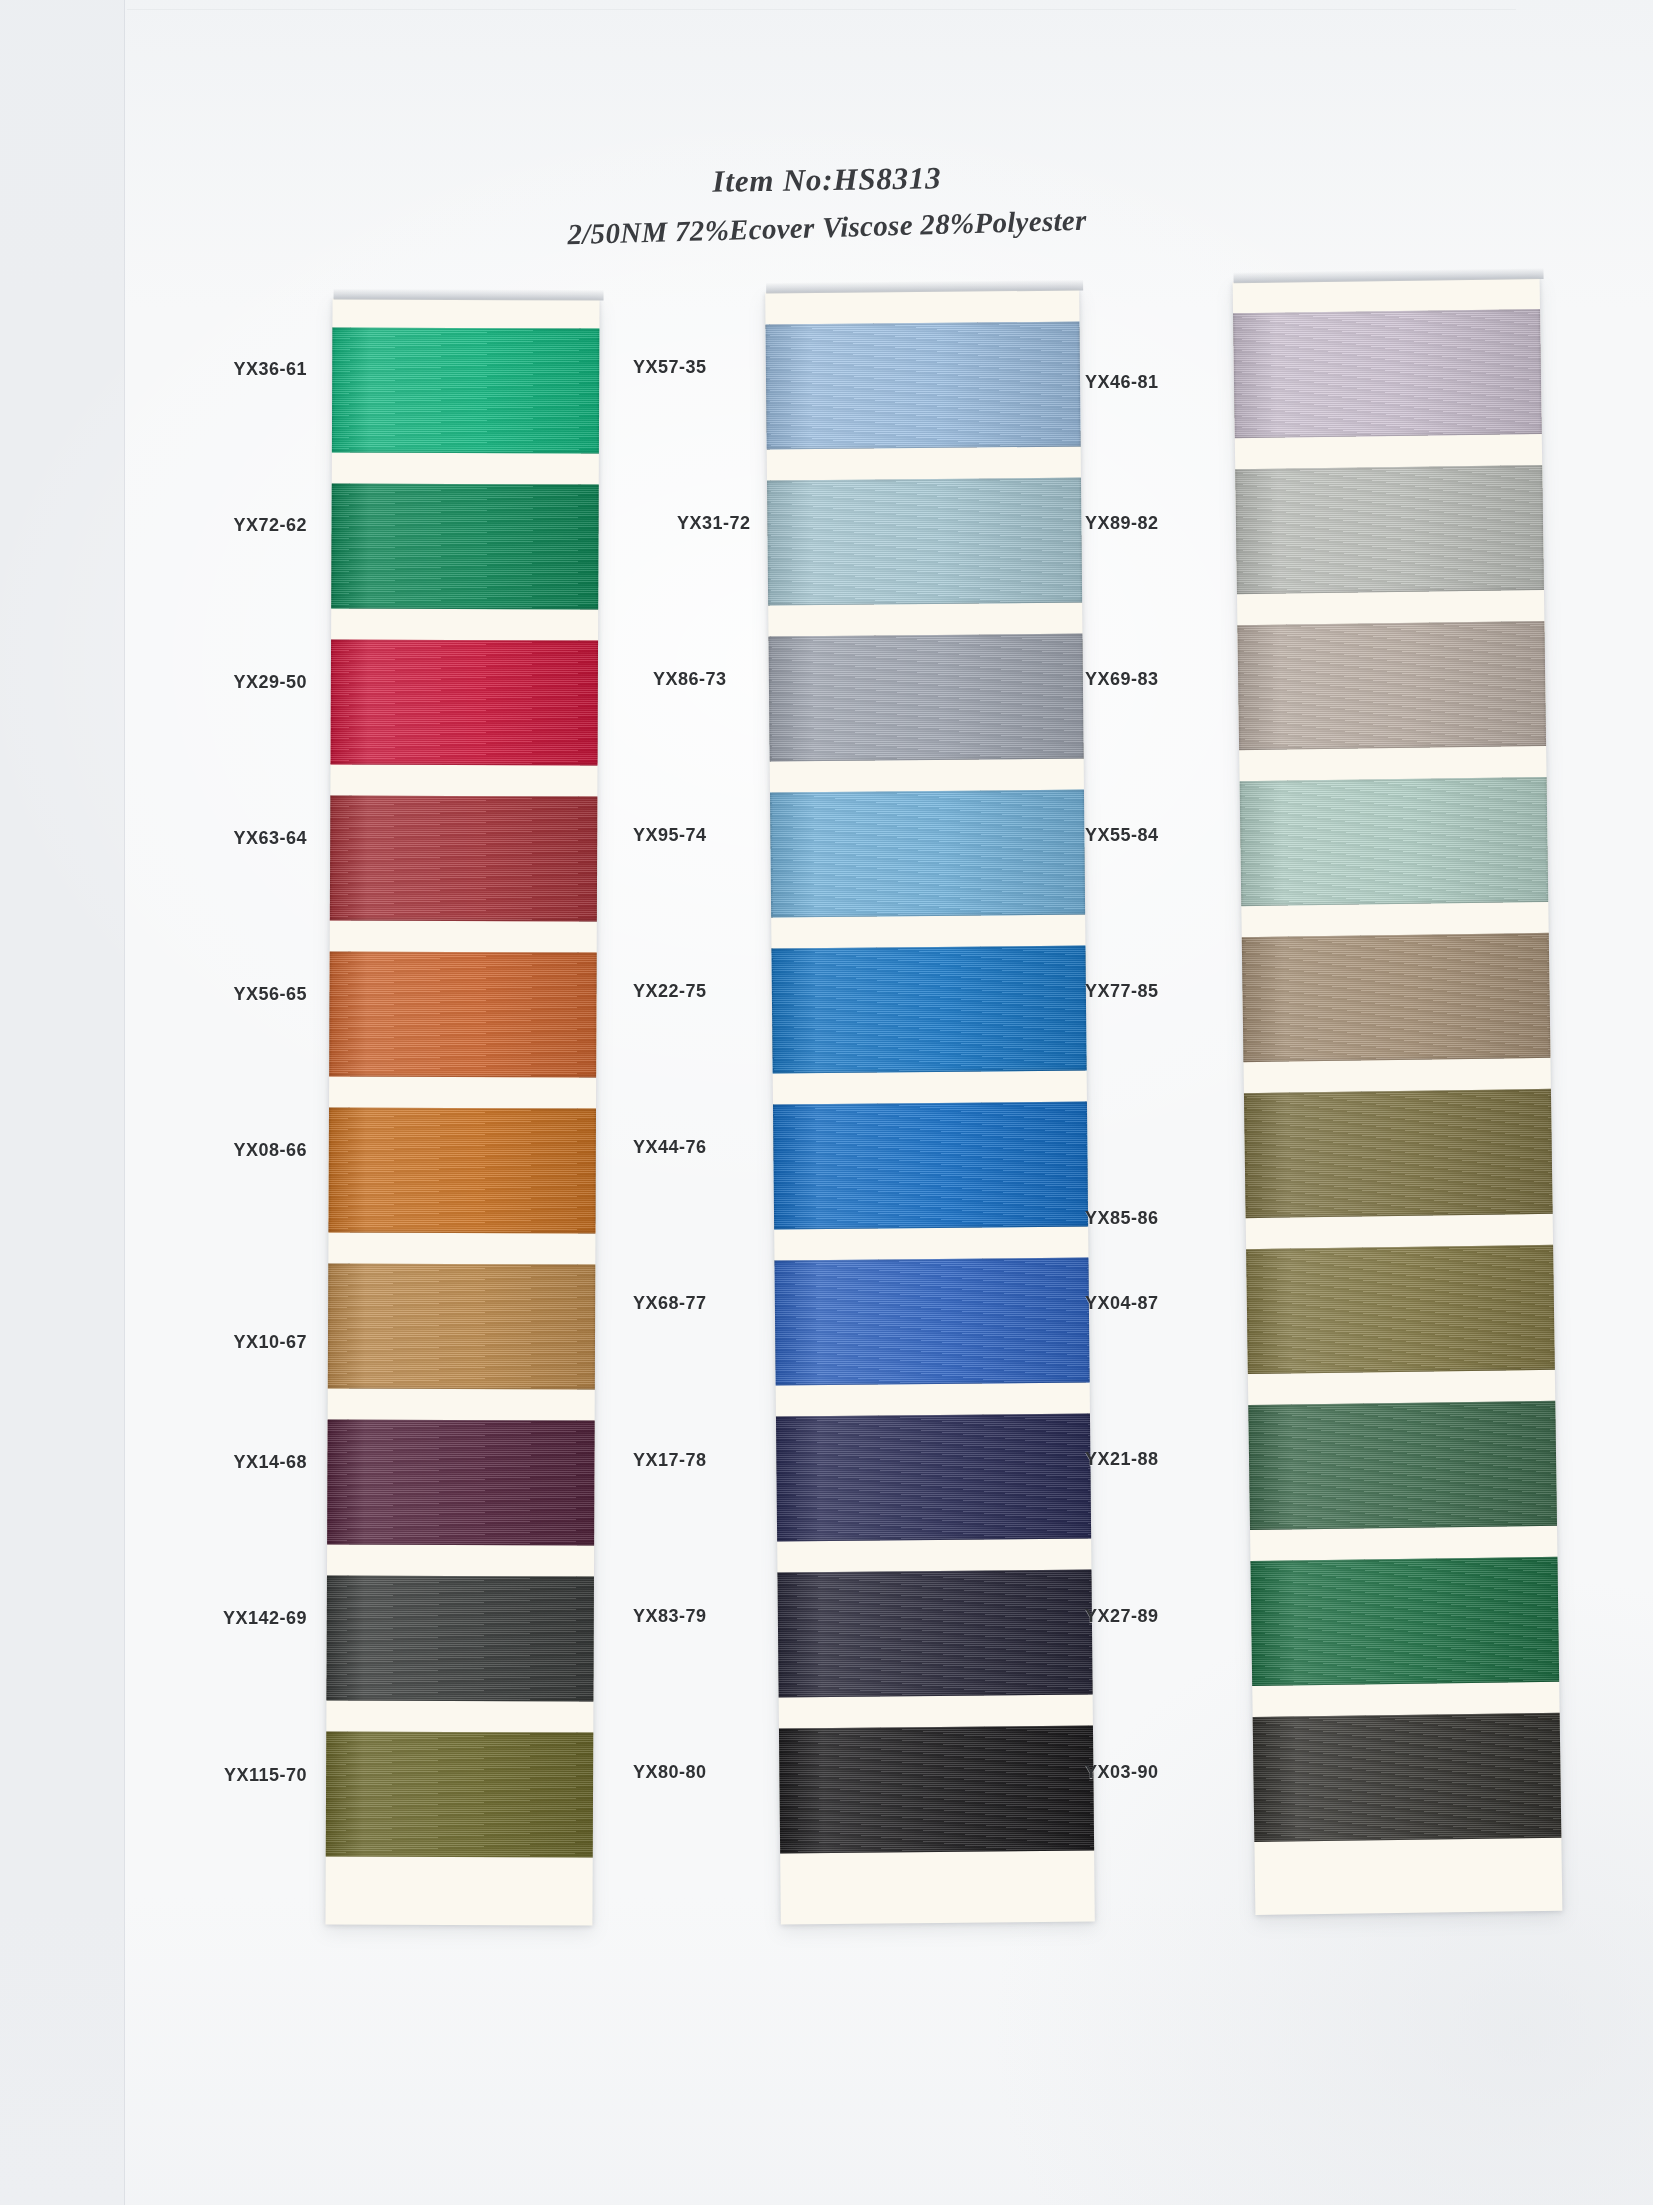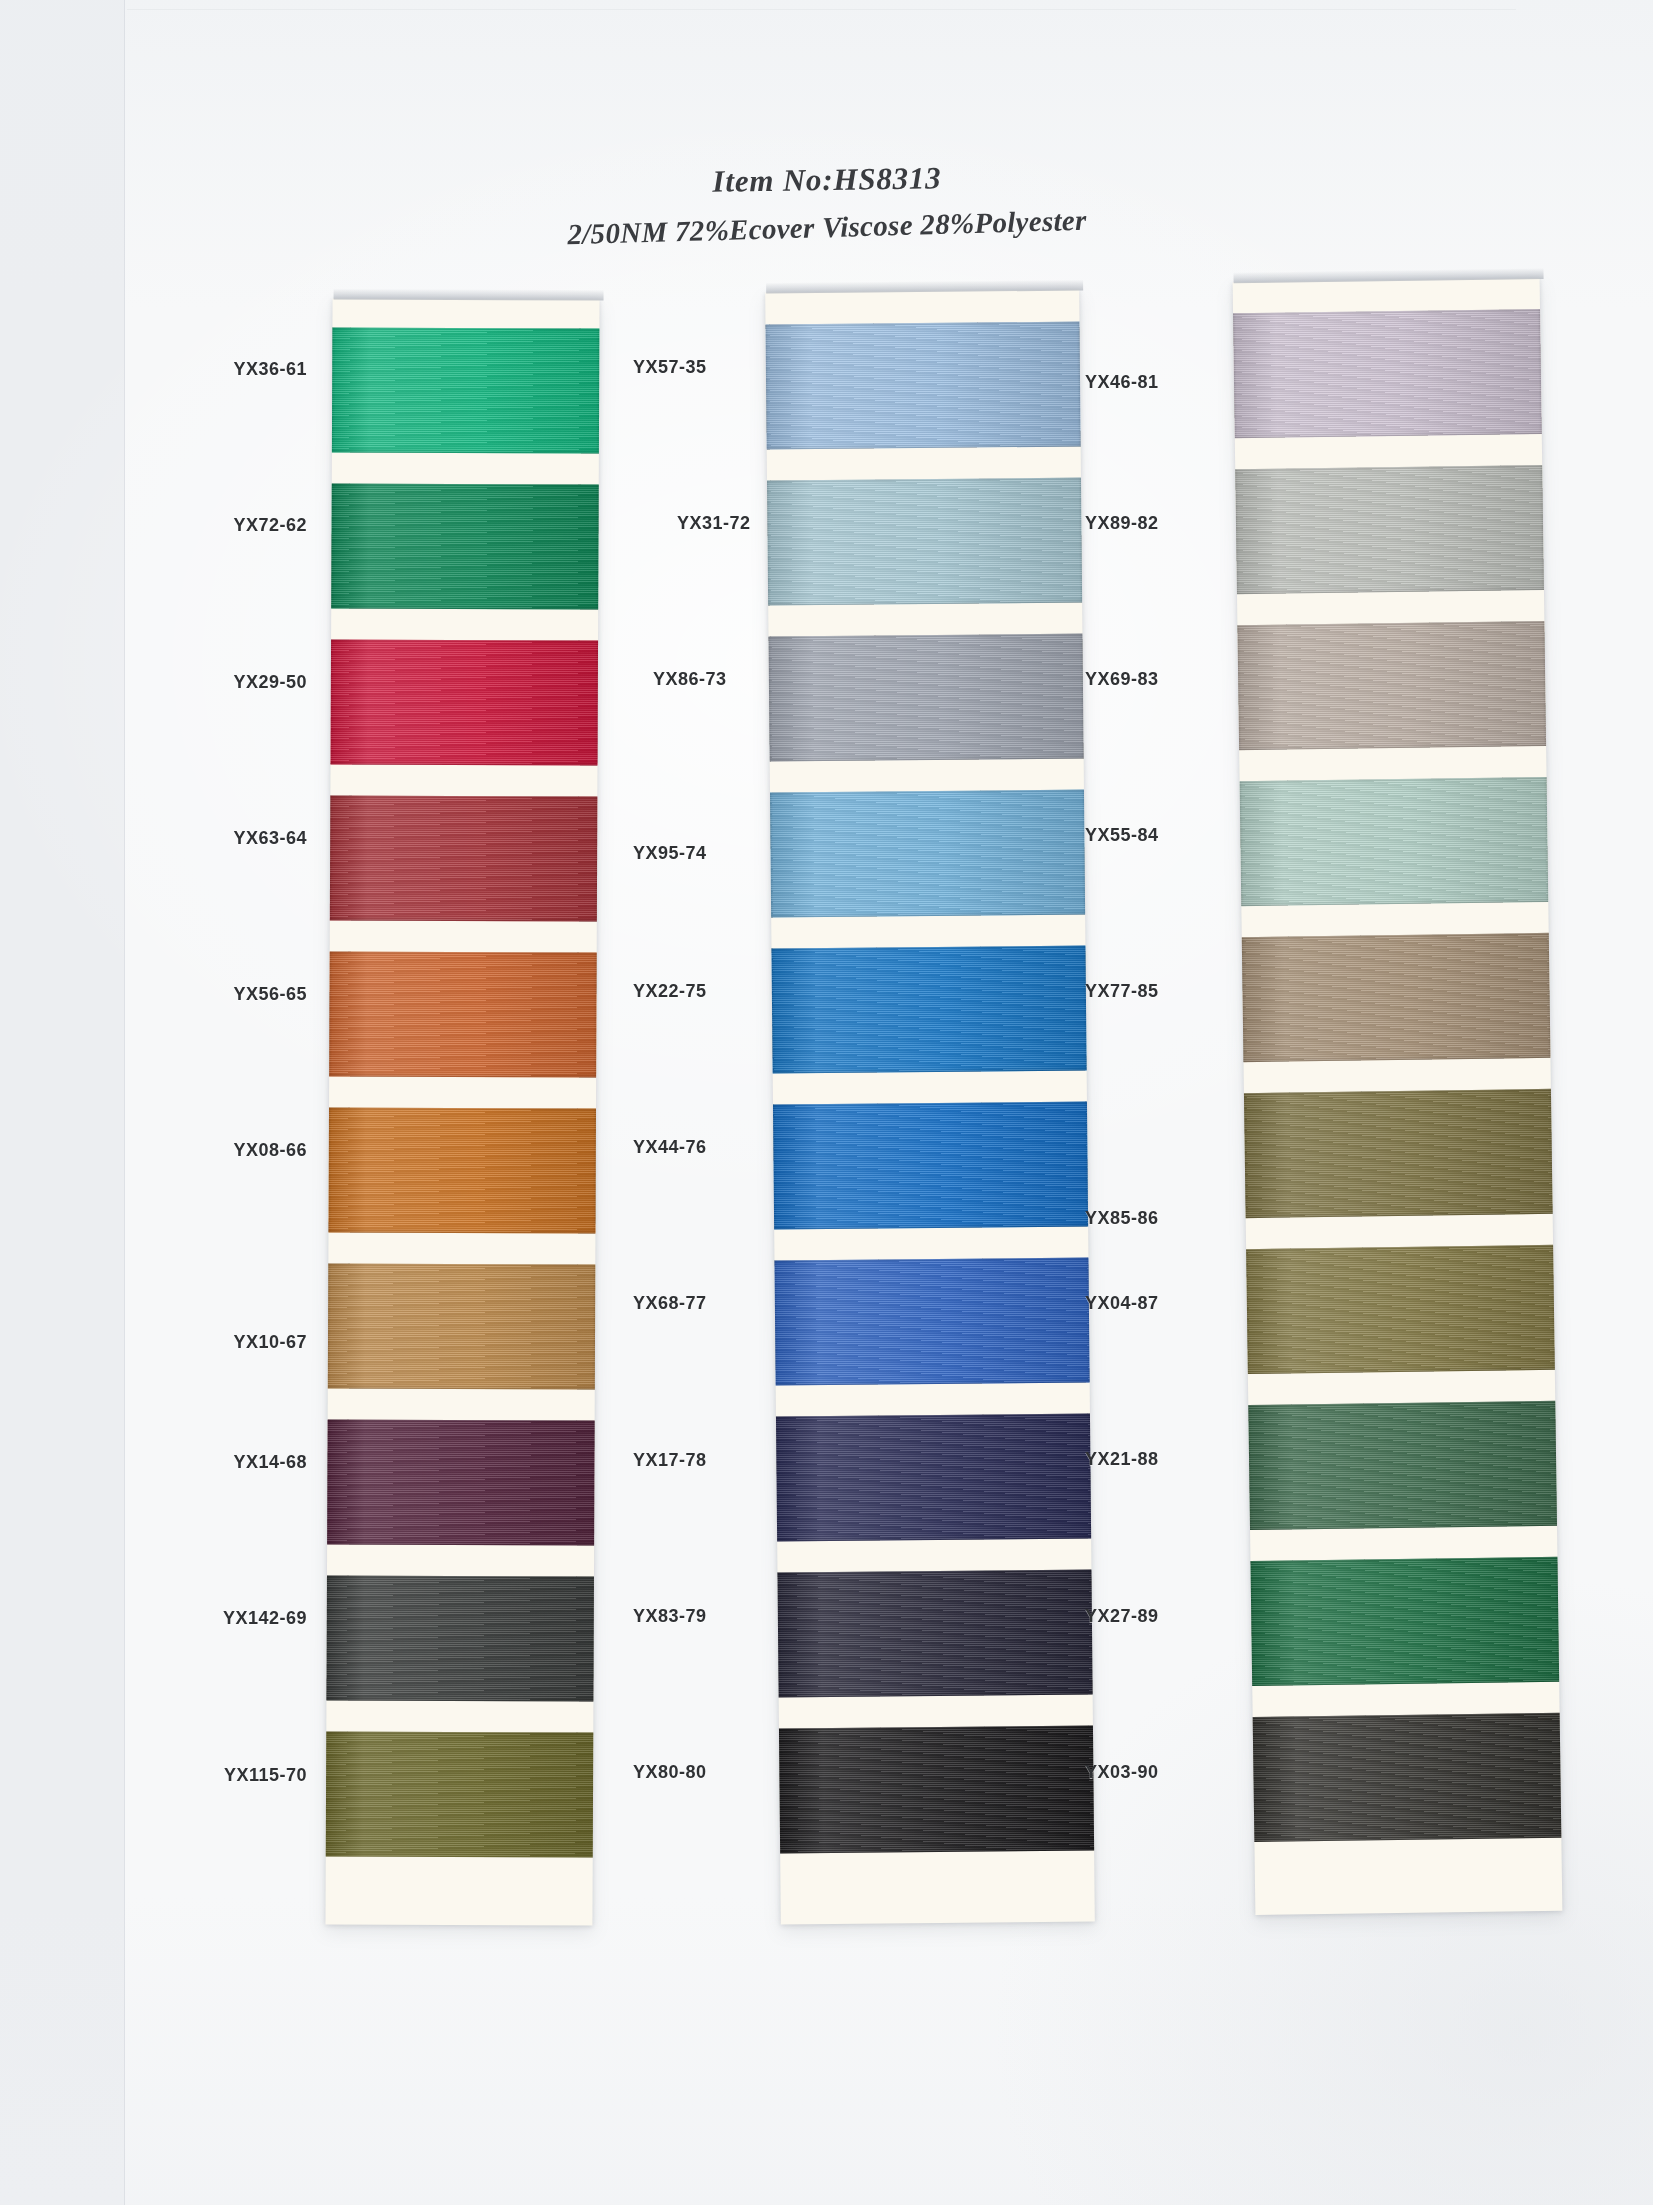--- a/index.html
+++ b/index.html
@@ -185,21 +185,21 @@
       <div class="swatch" style="background-color: rgb(43, 45, 88);"></div>
       <div class="swatch" style="background-color: rgb(41, 40, 58);"></div>
       <div class="swatch frayed" style="background-color: rgb(29, 28, 30);"></div>
     </div>
   </div>
 </div>
 <div id="labels-1">
   <div class="label c1" style="top:66px;">YX57-35</div>
   <div class="label c1" style="top:222px;margin-left:44px;">YX31-72</div>
   <div class="label c1" style="top:378px;margin-left:20px;">YX86-73</div>
-  <div class="label c1" style="top:534px;margin-top:18px;">YX95-74</div>
+  <div class="label c1" style="top:534px;">YX95-74</div>
   <div class="label c1" style="top:690px;">YX22-75</div>
   <div class="label c1" style="top:846px;">YX44-76</div>
   <div class="label c1" style="top:1002px;">YX68-77</div>
   <div class="label c1" style="top:1159px;">YX17-78</div>
   <div class="label c1" style="top:1315px;">YX83-79</div>
   <div class="label c1" style="top:1471px;">YX80-80</div>
 </div>
 
 <div class="column" id="col-2">
   <div class="card">

